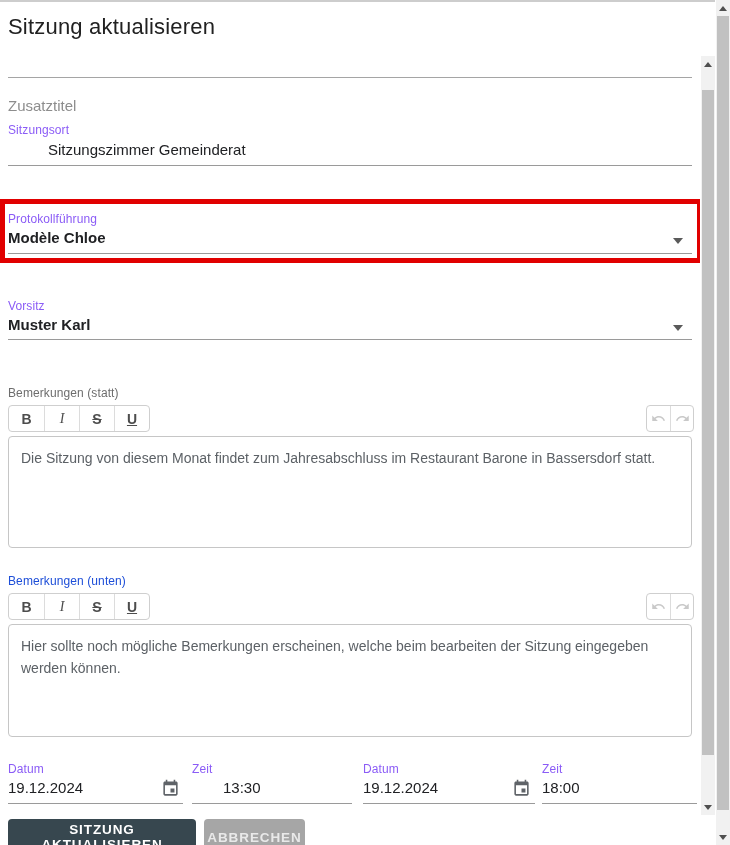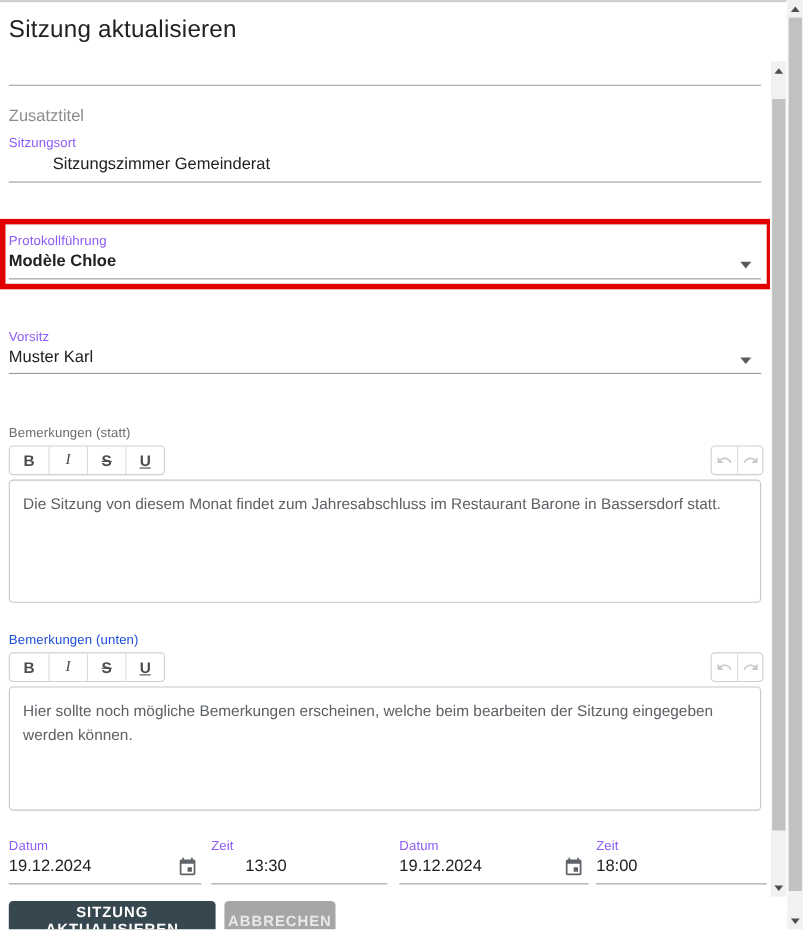--- a/index.html
+++ b/index.html
@@ -90,21 +90,21 @@
   <div class="abs highlight-box" style="border-color: rgb(225, 0, 0);"></div>
   <div class="abs" style="left:0;top:205px;width:700px;height:52px;">
     <div class="abs field-label" style="left:8px;top:7px;">Protokollführung</div>
     <div class="abs field-value" style="left:8px;top:24px;font-weight:bold;">Modèle Chloe</div>
     <div class="abs chevron" style="left:673px;top:33px;"></div>
     <div class="abs underline" style="left:8px;top:48px;width:684px;"></div>
   </div>
 
   <div class="abs" style="left:0;top:295px;width:700px;height:50px;">
     <div class="abs field-label" style="left:8px;top:4px;">Vorsitz</div>
-    <div class="abs field-value" style="left:8px;top:21px;">Muster Karl</div>
+    <div class="abs field-value" style="left:8px;top:21px;font-weight:bold;">Muster Karl</div>
     <div class="abs chevron" style="left:673px;top:30px;"></div>
     <div class="abs underline" style="left:8px;top:44px;width:684px;"></div>
   </div>
 
   <div class="abs field-label" style="left:8px;top:386px;color:#6d6d6d;">Bemerkungen (statt)</div>
   <div class="tb-group" style="left:8px;top:405px;">
     <button class="tb-btn tb-bold">B</button>
     <button class="tb-btn tb-italic">I</button>
     <button class="tb-btn tb-strike">S</button>
     <button class="tb-btn tb-underline">U</button>

